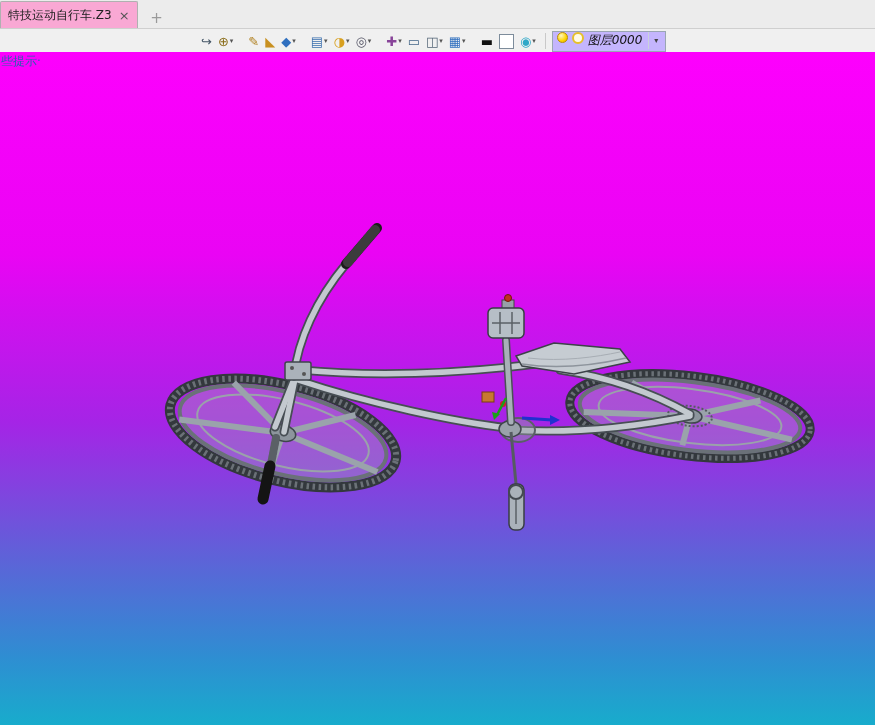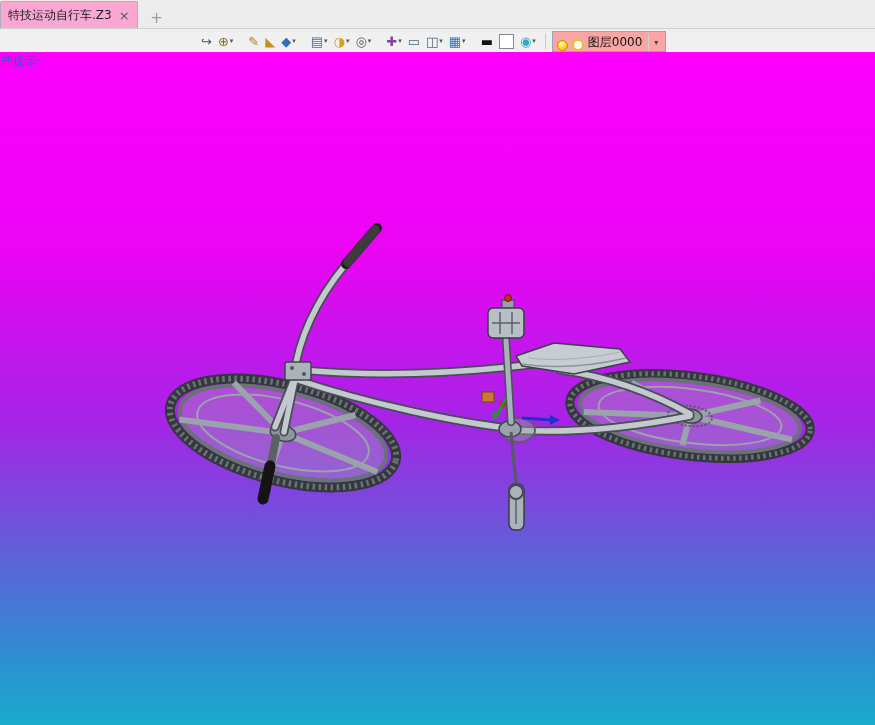--- a/index.html
+++ b/index.html
@@ -17,22 +17,22 @@
 
   
   .toolbar{height:24px;background:#f0f0f0;border-bottom:1px solid #dcdcdc;
            display:flex;align-items:center;padding-left:198px;}
   .tool{display:flex;align-items:center;height:20px;padding:0 2px;margin:0 1px;border-radius:2px;}
   .tool.gap{margin-left:10px;}
   .tool .glyph{font-size:13px;line-height:1;}
   .tool.boxed .glyph{width:13px;height:13px;background:#fff;border:1px solid #7d8c9b;display:inline-block;}
   .tool .dd{font-size:7px;color:#555;margin-left:1px;}
   .sep{width:1px;height:16px;background:#c9c9c9;margin:0 6px;}
-  .layer-combo{height:19px;background:#fca5a5;border:1px solid #9aa6b2;display:flex;align-items:flex-end;
-               gap:4px;padding:0 2px 0 4px;font-size:12px;color:#111;}
+  .layer-combo{height:19px;background:#c4b5fd;border:1px solid #9aa6b2;display:flex;align-items:flex-start;
+               gap:4px;padding:0 2px 0 4px;font-size:12px;color:#111;font-style:italic;}
   .bulb{width:9px;height:9px;border-radius:50%;border:1px solid #b89000;
         background:radial-gradient(circle at 35% 30%, #fff6c0, #ffd400 60%, #e0a800);}
   .ring{width:8px;height:8px;border-radius:50%;border:2px solid #e6c02a;background:#fffbe6;}
   .combo-arrow{margin-left:2px;border-left:1px solid #c9d2da;height:17px;width:14px;
                display:flex;align-items:center;justify-content:center;font-size:8px;color:#444;}
 
   
   .viewport{position:absolute;top:52px;left:0;width:875px;height:673px;overflow:hidden;}
   .hint{position:absolute;top:1px;left:1px;font-size:12px;color:#2b5fb0;}
   .viewport svg{position:absolute;top:0;left:0;}

